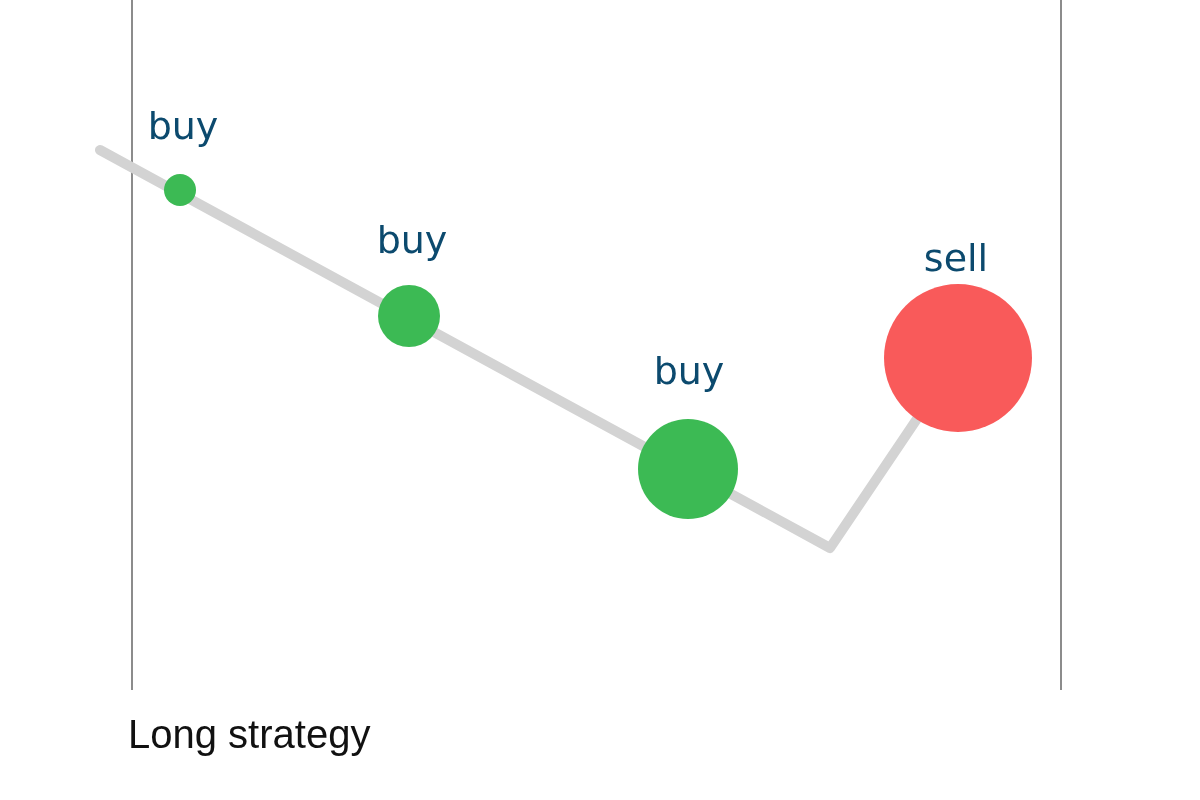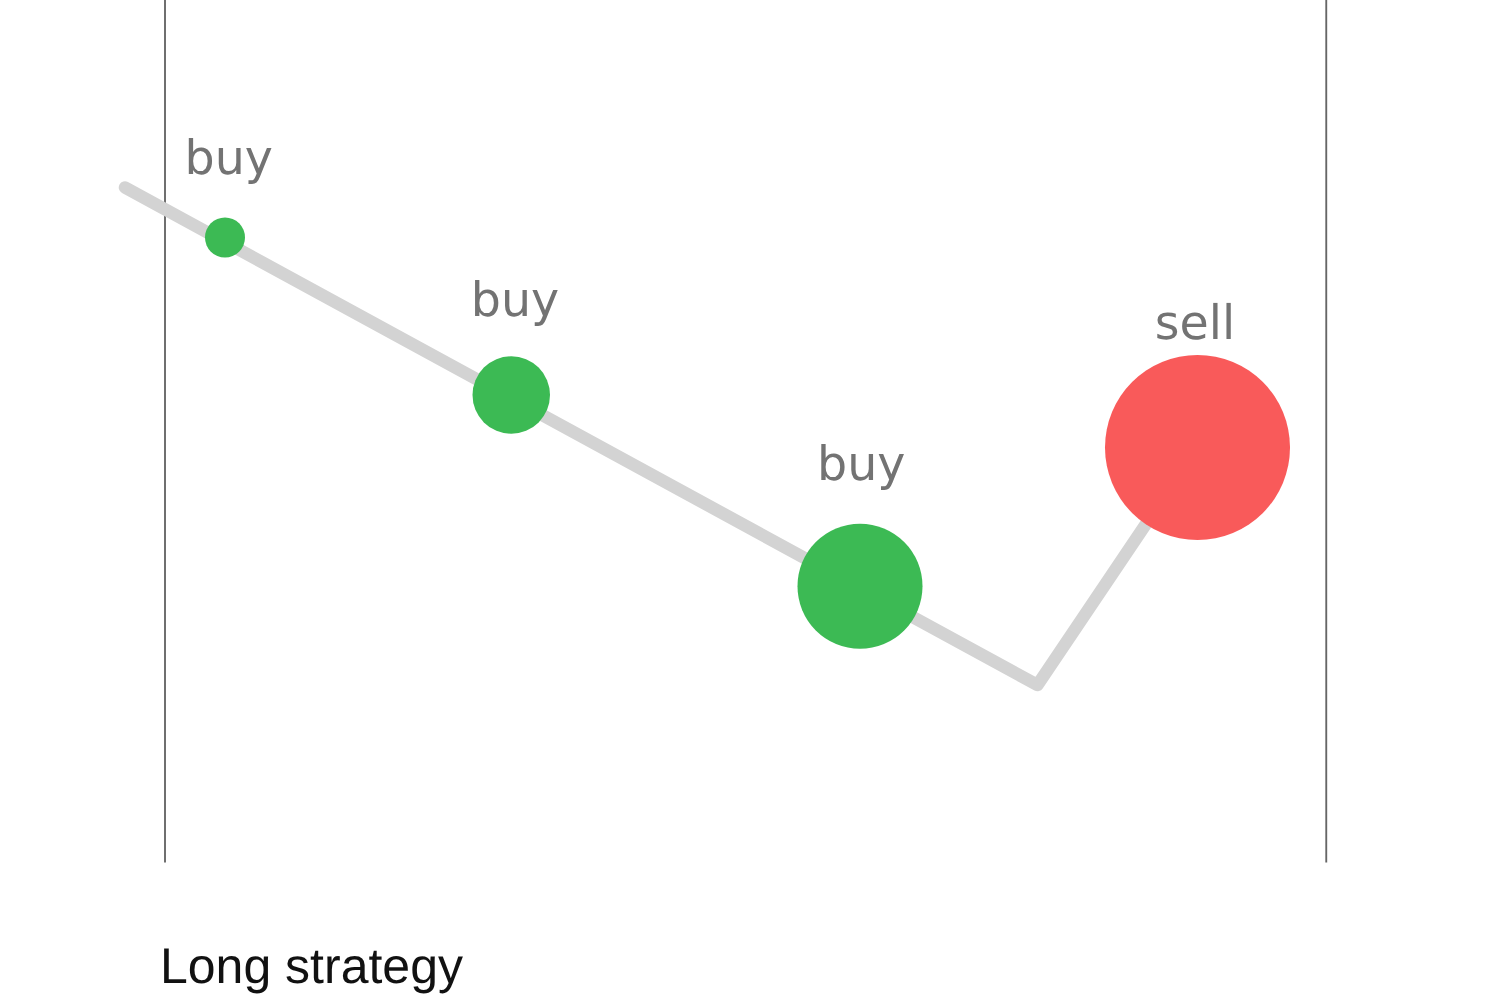--- a/index.html
+++ b/index.html
@@ -1,19 +1,19 @@
 <!DOCTYPE html>
 <html><head>
 <meta charset="utf-8">
 <style>
   html, body { margin:0; padding:0; background:#ffffff; }
   body { width:1200px; height:800px; position:relative; overflow:hidden; font-family:"DejaVu Sans", sans-serif; }
   svg { position:absolute; left:0; top:0; }
-  .lbl { position:absolute; font-size:38px; color:#737373; transform:translateX(-50%); white-space:nowrap; }
-  .caption { position:absolute; left:128px; top:712px; font-family:"Liberation Sans", sans-serif; font-size:40px; color:#111; font-weight:300;margin-top:39px; }
+  .lbl { position:absolute; font-size:38px; color:#0c4a6e; transform:translateX(-50%); white-space:nowrap; }
+  .caption { position:absolute; left:128px; top:712px; font-family:"Liberation Sans", sans-serif; font-size:40px; color:#111; font-weight:300; }
 </style>
 </head>
 <body>
 
 <svg width="1200" height="800" viewBox="0 0 1200 800">
   <line x1="132" y1="0" x2="132" y2="690" stroke="#666" stroke-width="1.5"></line>
   <line x1="1061" y1="0" x2="1061" y2="690" stroke="#666" stroke-width="1.5"></line>
   <polyline points="100,150 830,548 958,358" fill="none" stroke="#d3d3d3" stroke-width="10" stroke-linecap="round" stroke-linejoin="round"></polyline>
   <circle cx="180" cy="190" r="16" fill="#3cba54"></circle>
   <circle cx="409" cy="316" r="31" fill="#3cba54"></circle>

